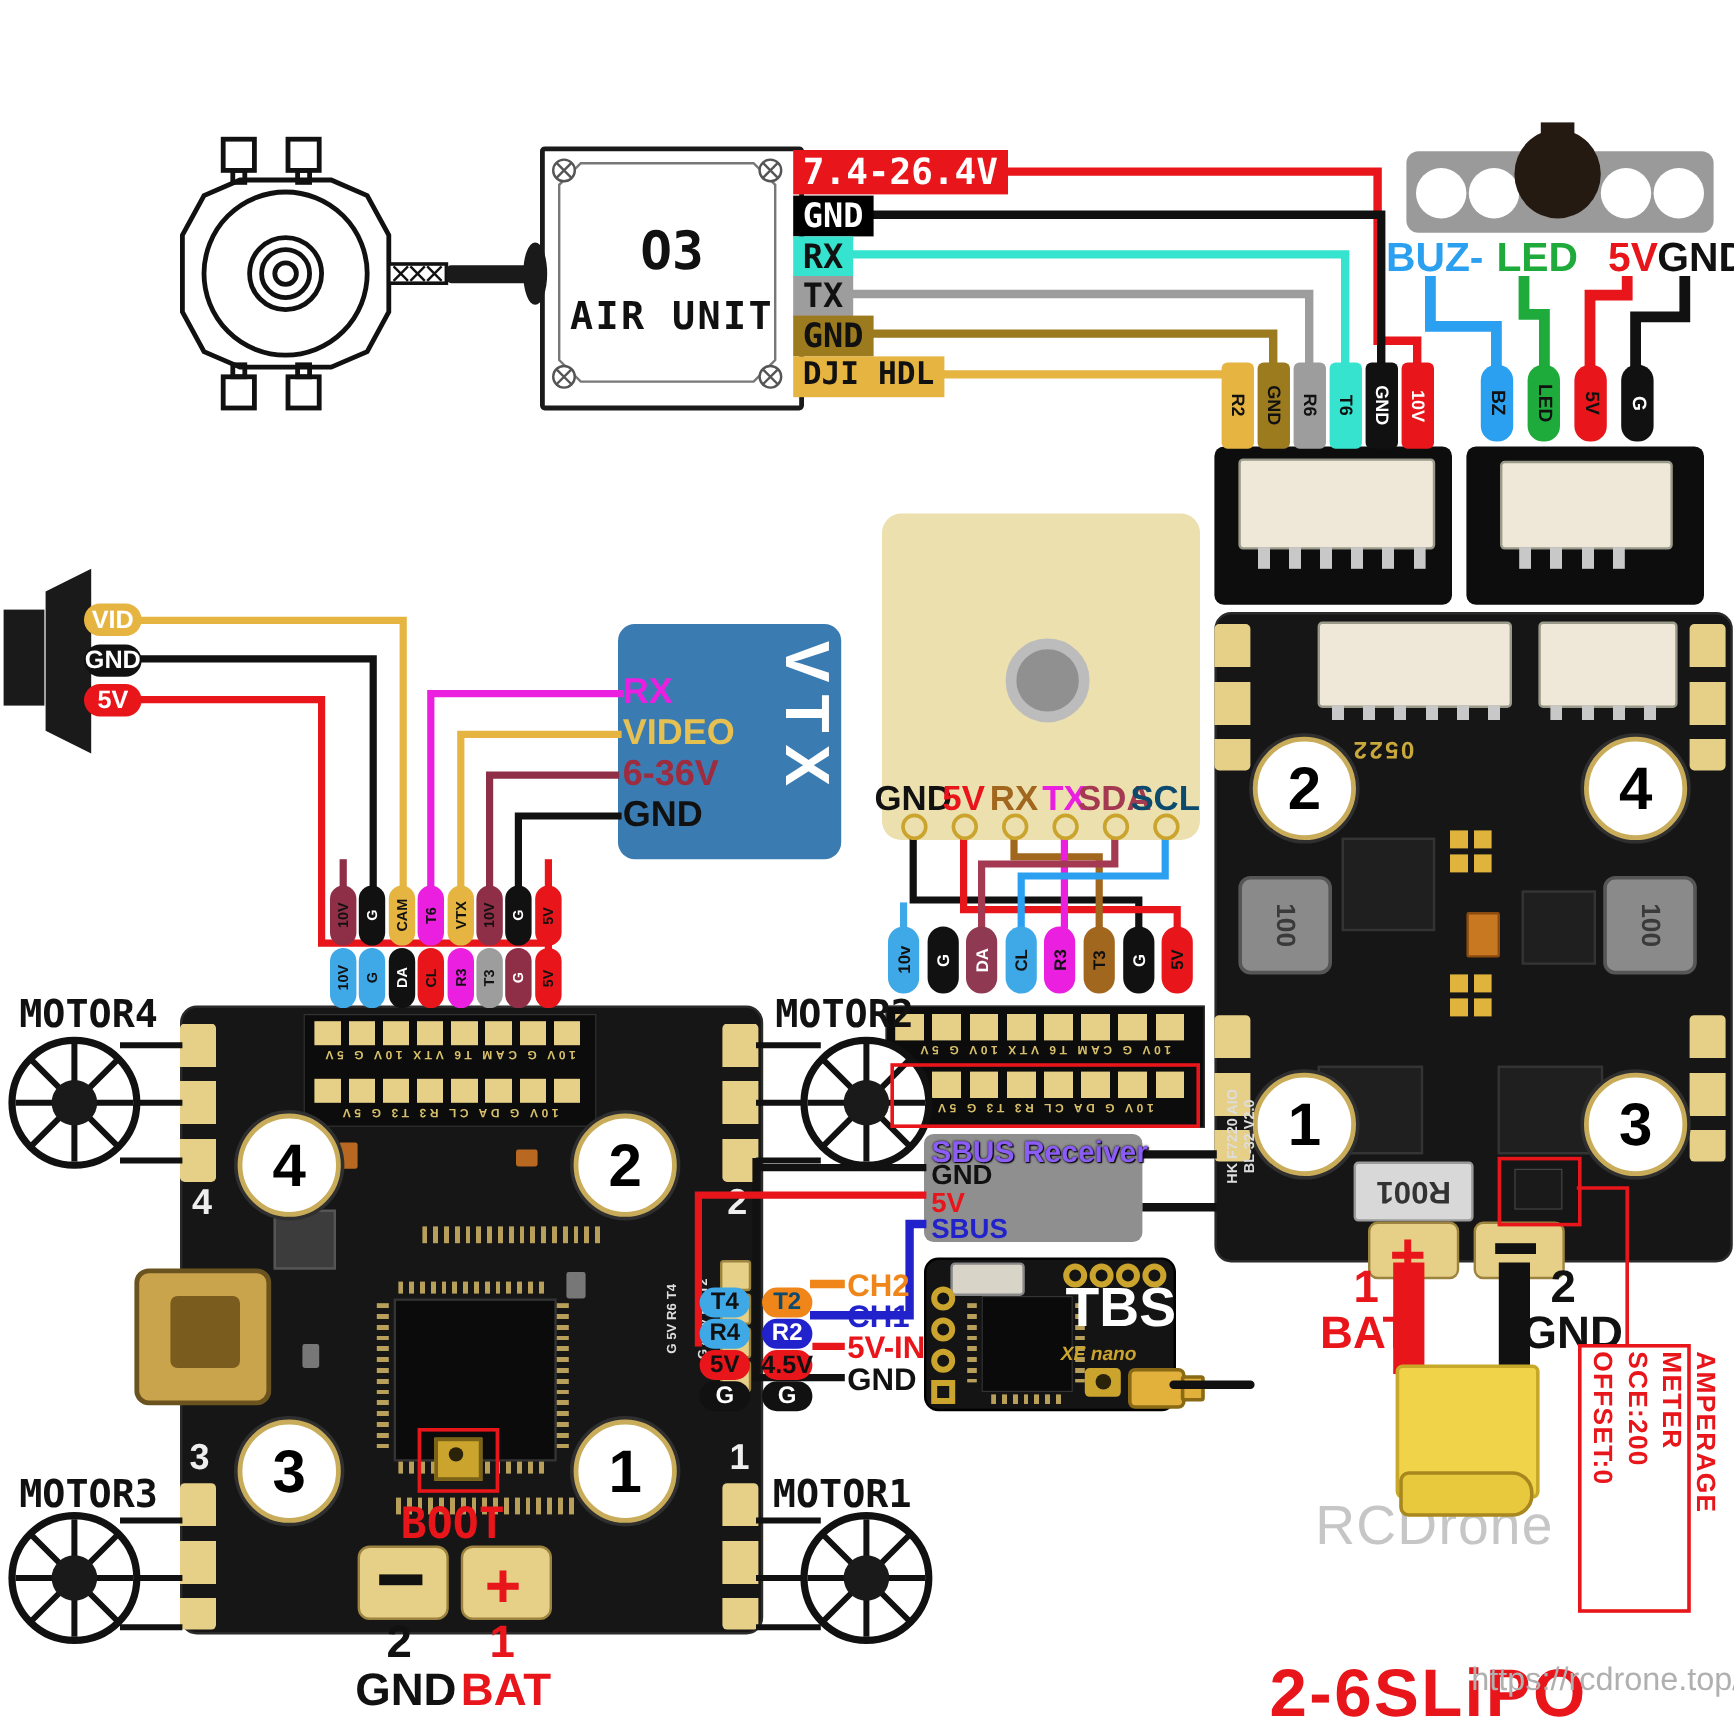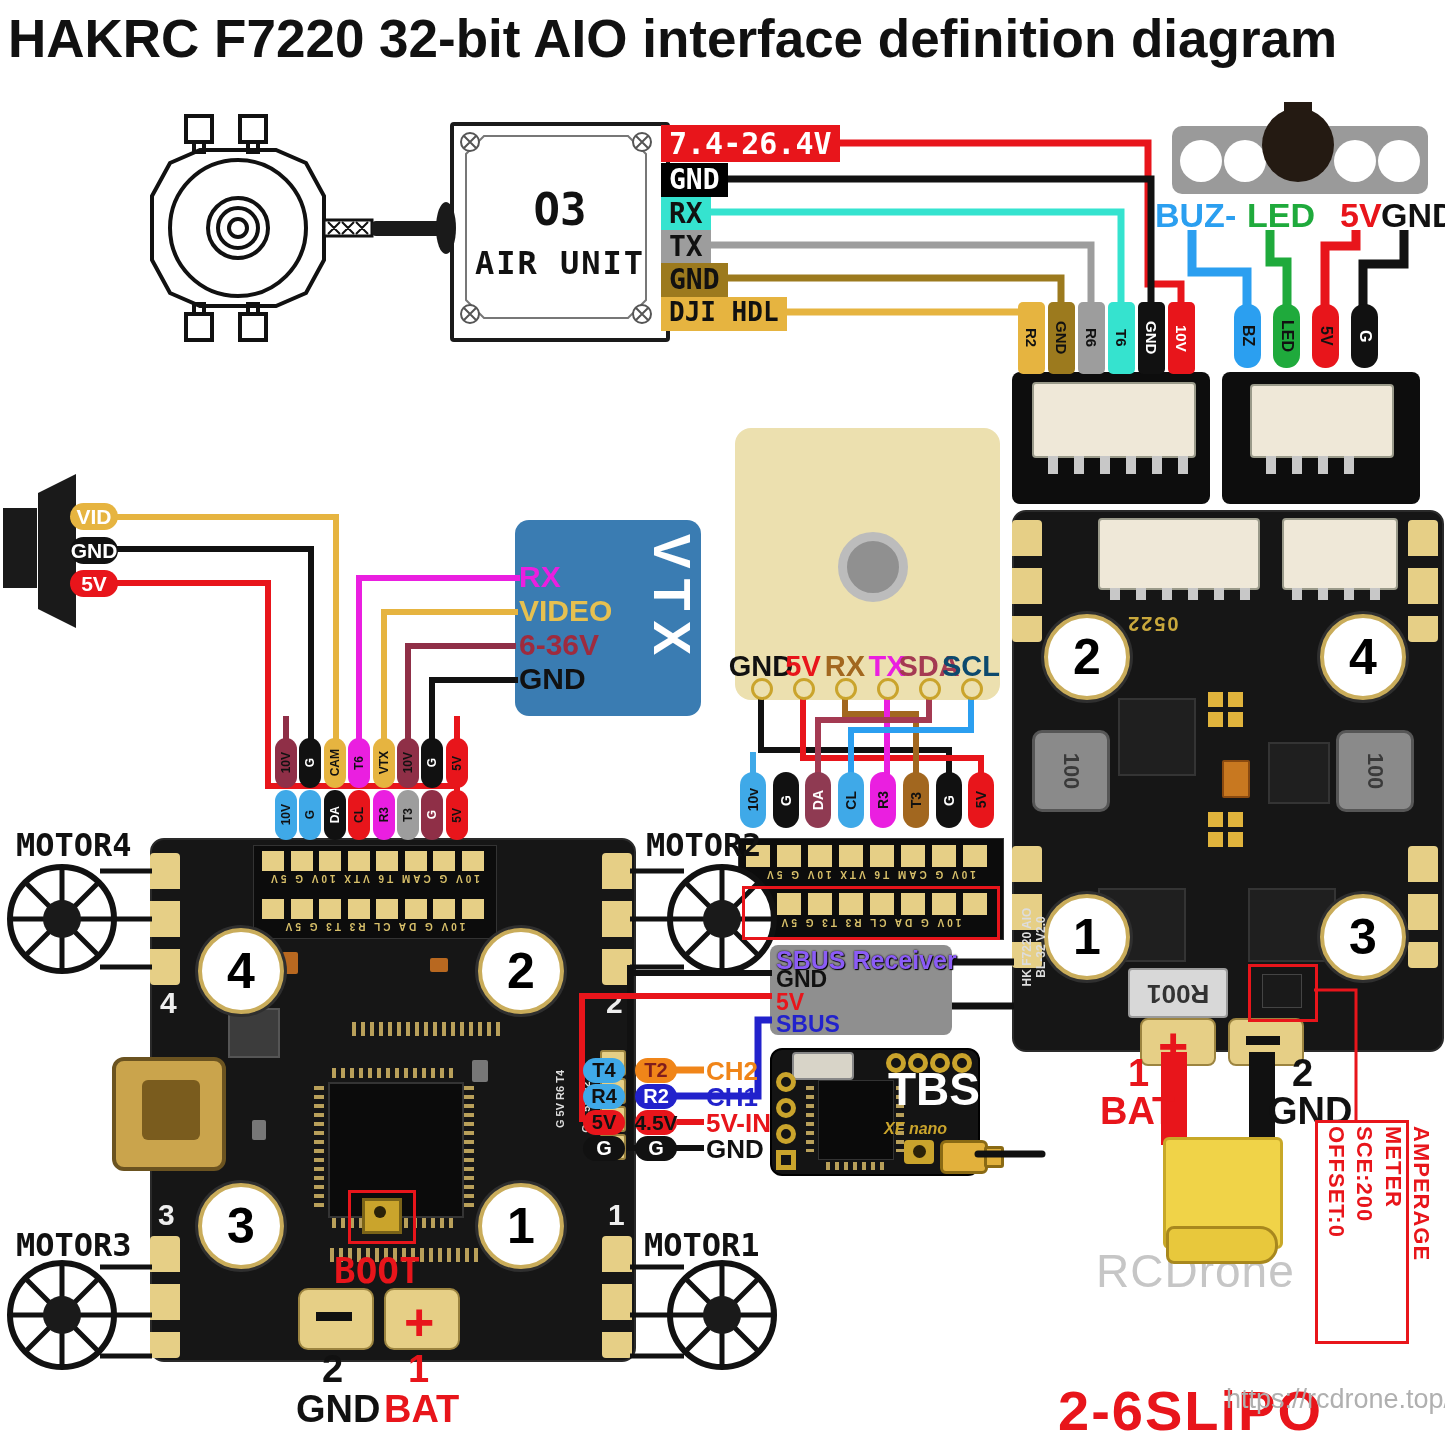--- a/index.html
+++ b/index.html
@@ -83,21 +83,21 @@
   .tbssub{position:absolute;left:884px;top:1120px;font:italic 700 16px "Liberation Sans",sans-serif;color:#caa42c;z-index:2;}
   .ring{position:absolute;width:10px;height:10px;border-radius:50%;border:5px solid #caa42c;background:#141414;z-index:2;}
   .ringsq{position:absolute;width:10px;height:10px;border:5px solid #caa42c;background:#141414;z-index:2;}
   .tbschip{left:818px;top:1080px;width:74px;height:78px;background:#0a0a0a;border:1px solid #333;z-index:2;}
   .crystal{left:792px;top:1052px;width:58px;height:24px;background:#d8d4c8;border:2px solid #888;border-radius:4px;z-index:2;}
   .sma{left:940px;top:1140px;width:42px;height:28px;background:#e2b13c;border:3px solid #8a6a14;border-radius:6px;z-index:2;}
   .smatip{left:984px;top:1146px;width:14px;height:16px;background:#e2b13c;border:3px solid #8a6a14;border-radius:3px;z-index:2;}
   .tbsbtn{left:904px;top:1140px;width:30px;height:24px;background:#caa42c;border-radius:4px;z-index:2;}
   .tbsbtndot{left:913px;top:1145px;width:13px;height:13px;border-radius:50%;background:#2a2209;z-index:2;}
   
-  .mpill{position:absolute;width:42px;height:25px;border-radius:13px;display:flex;align-items:center;justify-content:center;font:700 20px "Liberation Sans",sans-serif;z-index:3;}
+  .mpill{position:absolute;width:42px;height:25px;border-radius:13px;display:flex;align-items:center;justify-content:center;font:700 20px "Liberation Sans",sans-serif;z-index:3;margin-top:15px;}
   .mout{position:absolute;left:706px;font:700 26px "Liberation Sans",sans-serif;z-index:3;white-space:nowrap;}
   
   .shunt{left:1128px;top:968px;width:96px;height:46px;background:#d8d8d8;border:2px solid #9a9a9a;border-radius:4px;display:flex;align-items:center;justify-content:center;z-index:2;}
   .shunt span{transform:rotate(180deg);font:700 26px "Liberation Sans",sans-serif;color:#333;}
   .sensorbox{left:1248px;top:964px;width:64px;height:52px;border:3px solid #e8151b;z-index:3;}
   .sensorchip{left:1262px;top:974px;width:38px;height:32px;background:#1a1a1a;border:1px solid #444;z-index:3;}
   .pluspad{left:1140px;top:1018px;}
   .minuspad{left:1228px;top:1018px;}
   .escpad{position:absolute;width:72px;height:44px;background:#e6cf86;border:2px solid #9c8440;border-radius:8px;z-index:2;}
   .battery{left:1163px;top:1137px;width:114px;height:106px;background:#f0d348;border:3px solid #c8a828;border-radius:6px;z-index:3;}
@@ -110,21 +110,20 @@
   .url{position:absolute;left:1226px;top:1384px;font:400 27px "Liberation Sans",sans-serif;color:#b0b0b0;z-index:3;}
   .motlbl{position:absolute;font:700 32px "DejaVu Sans Mono",monospace;color:#111;z-index:3;white-space:nowrap;}
   .bootlbl{position:absolute;left:334px;top:1250px;font:700 36px "DejaVu Sans Mono",monospace;color:#e8151b;z-index:3;}
   svg.wires{position:absolute;left:0;top:0;z-index:2;}
 </style>
 </head>
 <body>
 
 <div class="stage">
 
-  <div class="abs z3" id="title">HAKRC F7220 32-bit AIO interface definition diagram</div>
 
   <div class="abs airunit">
     <div class="t1">O3</div>
     <div class="t2">AIR UNIT</div>
   </div>
 
   <div class="alabel" style="top: 125px; height: 37px; line-height: 37px; font-size: 30px; color: rgb(255, 255, 255); background: rgb(232, 21, 27);">7.4-26.4V</div>
   <div class="alabel" style="top: 163px; color: rgb(255, 255, 255); background: rgb(0, 0, 0);">GND</div>
   <div class="alabel" style="top: 197px; color: rgb(17, 17, 17); background: rgb(53, 227, 207);">RX</div>
   <div class="alabel" style="top: 230px; color: rgb(17, 17, 17); background: rgb(157, 157, 157);">TX</div>
@@ -434,21 +433,21 @@
   <div class="ring" style="left:776px;top:1072px;"></div>
   <div class="ring" style="left:776px;top:1098px;"></div>
   <div class="ring" style="left:776px;top:1124px;"></div>
   <div class="ringsq" style="left:776px;top:1150px;"></div>
   <div class="abs tbsbtn"></div>
   <div class="abs tbsbtndot"></div>
   <div class="abs sma"></div>
   <div class="abs smatip"></div>
 
   <div class="mpill" style="left: 583px; top: 1058px; color: rgb(17, 17, 17); background: rgb(63, 169, 232);">T4</div>
-  <div class="mpill" style="left: 635px; top: 1058px; color: #7f1d1d; background: rgb(240, 133, 25);">T2</div>
+  <div class="mpill" style="left: 635px; top: 1058px; color: #0c4a6e; background: rgb(240, 133, 25);">T2</div>
   <span class="mout" style="top: 1056px; color: rgb(240, 133, 25);">CH2</span>
   <div class="mpill" style="left: 583px; top: 1084px; color: rgb(17, 17, 17); background: rgb(63, 169, 232);">R4</div>
   <div class="mpill" style="left: 635px; top: 1084px; color: rgb(255, 255, 255); background: rgb(34, 34, 204);">R2</div>
   <span class="mout" style="top: 1082px; color: rgb(34, 34, 204);">CH1</span>
   <div class="mpill" style="left: 583px; top: 1110px; color: rgb(17, 17, 17); background: rgb(232, 21, 27);">5V</div>
   <div class="mpill" style="left: 635px; top: 1110px; font-size: 21px; color: rgb(17, 17, 17); background: rgb(232, 21, 27);">4.5V</div>
   <span class="mout" style="top: 1108px; color: rgb(232, 21, 27);">5V-IN</span>
   <div class="mpill" style="left: 583px; top: 1136px; color: rgb(255, 255, 255); background: rgb(17, 17, 17);">G</div>
   <div class="mpill" style="left: 635px; top: 1136px; color: rgb(255, 255, 255); background: rgb(17, 17, 17);">G</div>
   <span class="mout" style="top: 1134px; color: rgb(17, 17, 17);">GND</span>

